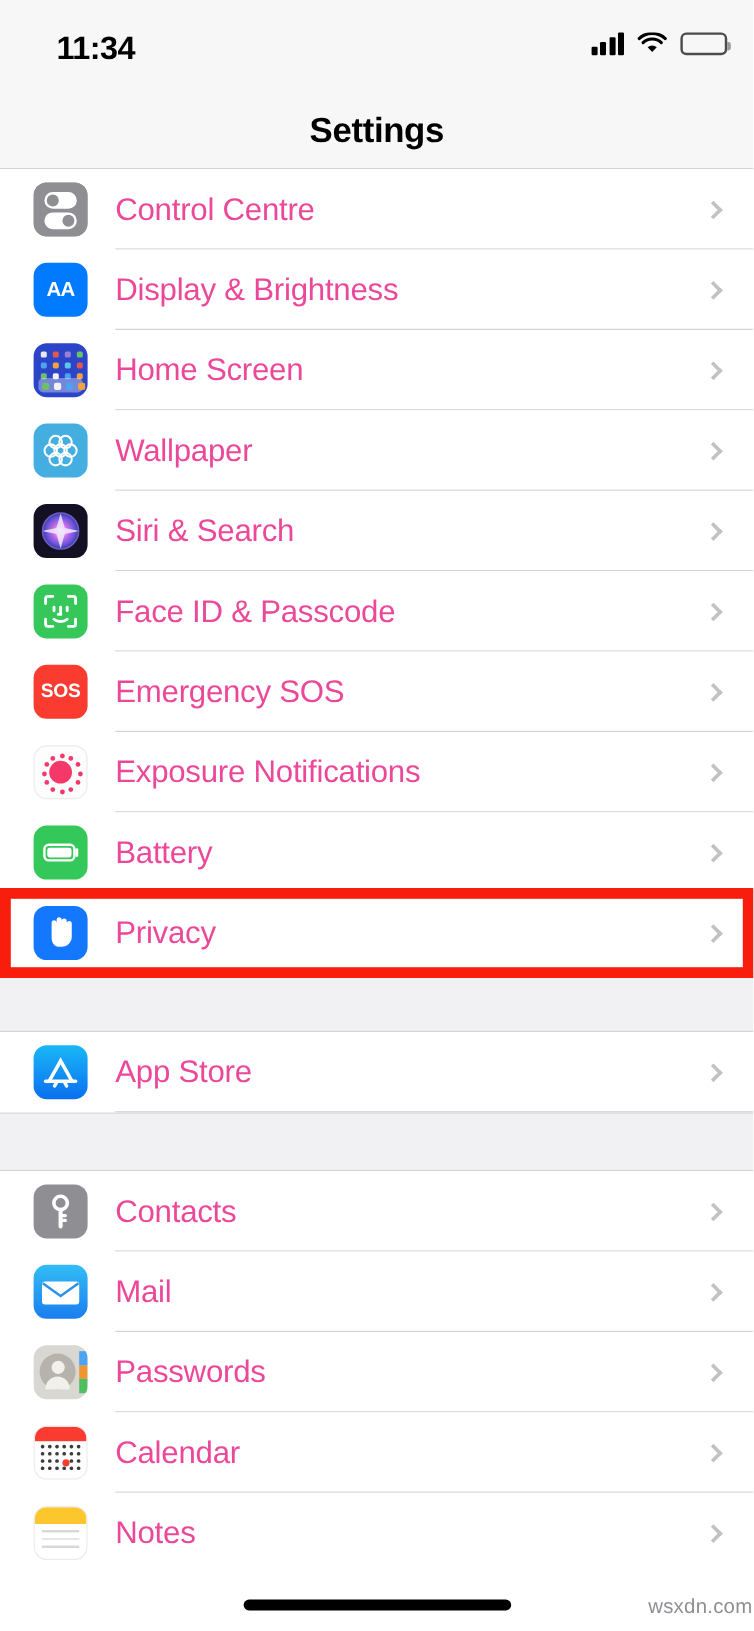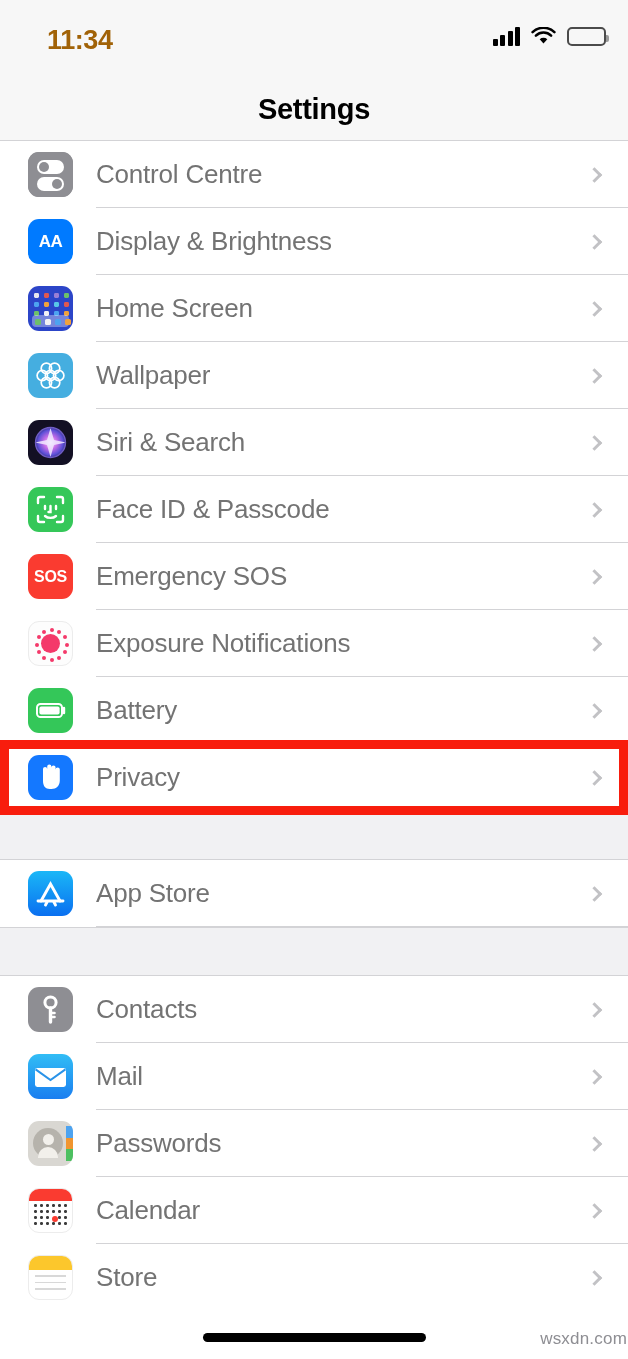--- a/index.html
+++ b/index.html
@@ -18,21 +18,21 @@
 
   
   .statusbar {
     position:relative;
     height:84px;
     background:#f7f7f7;
   }
   .sb-time {
     position:absolute; left:47px; top:25px;
     font-size:27px; font-weight:600; letter-spacing:-0.4px;
-    color:#a16207;
+    color:#000000;
   }
   .sb-right {
     position:absolute; right:22px; top:27px;
     display:flex; align-items:center; gap:11px;
   }
   .signal { display:flex; align-items:flex-end; gap:2.5px; height:19px; }
   .signal i { display:block; width:5px; background:#000; border-radius:1px; }
   .signal i:nth-child(1){ height:7px; }
   .signal i:nth-child(2){ height:11px; }
   .signal i:nth-child(3){ height:15px; }
@@ -81,21 +81,21 @@
   .row:last-child .sep { display:block; }
 
   .icon {
     width:45px; height:45px; margin-left:28px;
     border-radius:11px; flex:none;
     position:relative; overflow:hidden;
     display:flex; align-items:center; justify-content:center;
   }
   .label {
     margin-left:23px;
-    font-size:26px; color:#737373; letter-spacing:-0.2px;
+    font-size:26px; color:#ec4899; letter-spacing:-0.2px;
     white-space:nowrap;
   }
   .chev {
     position:absolute; right:28px; top:50%;
     width:11px; height:11px;
     border-right:3px solid #c2c2c5; border-top:3px solid #c2c2c5;
     transform:translateY(-50%) rotate(45deg);
   }
 
   
@@ -458,21 +458,21 @@
         </div>
         <div class="row">
           <div class="icon ic-notes">
             <div class="notes-head"></div>
             <div class="notes-lines">
               <i></i>
               <i></i>
               <i></i>
             </div>
           </div>
-          <div class="label">Store</div>
+          <div class="label">Notes</div>
           <div class="chev"></div>
         </div>
       </div>
     </div>
 
   <div class="redbox" id="redbox" style="top: 740px; height: 75px; border-color: rgb(248, 29, 13);"></div>
 
   <div class="home-indicator"></div>
   <div class="watermark">wsxdn.com</div>
 </div>

